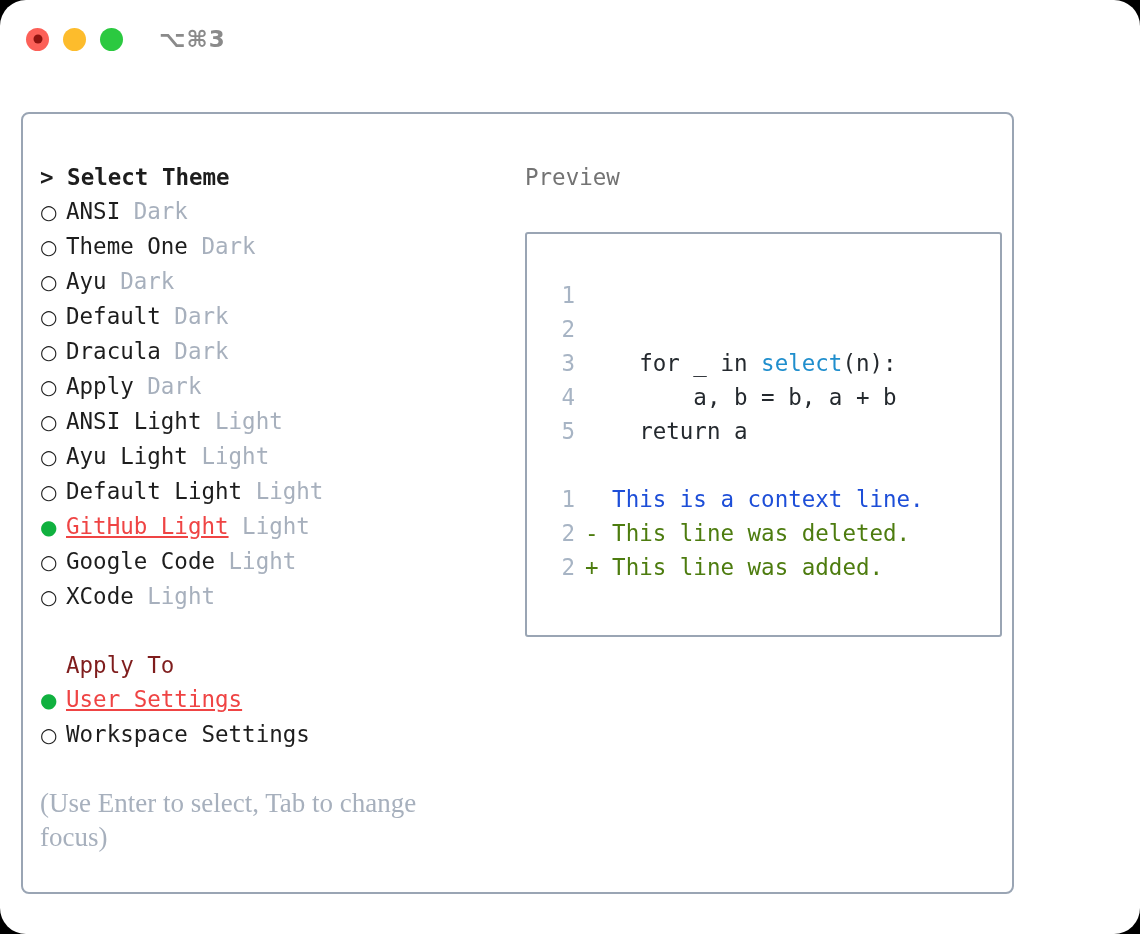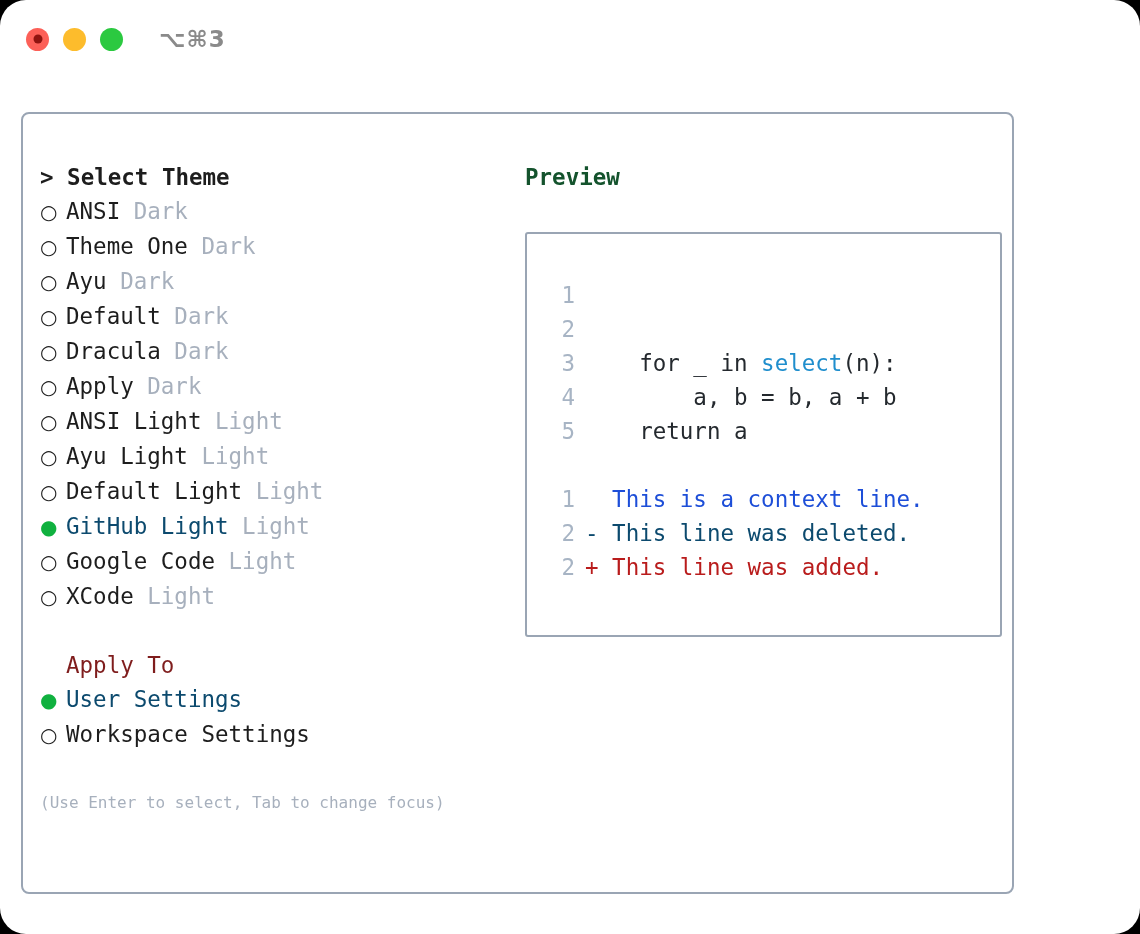--- a/index.html
+++ b/index.html
@@ -118,52 +118,53 @@
     display: inline-block;
     width: 26px;
     flex: 0 0 26px;
     font-size: 20px;
     font-family: "DejaVu Sans", sans-serif;
   }
   .bullet-off { color: #1d1d1d; }
   .bullet-on  { color: #10b13f; }
 
   .opt-name { color: #1d1d1d; }
-  .opt-name.sel { color: #0c4a6e; }
+  .opt-name.sel { color: #ef4444; text-decoration: underline; }
   .opt-tag  { color: #a7b0bd; }
 
   .section-gap { height: 34px; }
 
   .apply-heading {
     font-size: 22.5px;
     color: #7f1d1d;
     line-height: 34px;
     padding-left: 26px;
     white-space: pre;
   }
 
   .hint {
     margin-top: 34px;
-    font-size: 16px;
+    font-size: 27px;
     line-height: 34px;
     color: #a7b0bd;
     width: 420px;
     white-space: pre-wrap;
+    font-family: Liberation Serif, serif;
   }
 
   
   .right-col {
     flex: 1 1 auto;
     padding-left: 20px;
   }
 
   .preview-heading {
     font-size: 22.5px;
-    font-weight: bold;
-    color: #14532d;
+    font-weight: normal;
+    color: #737373;
     line-height: 34px;
   }
 
   .preview-box {
     margin-top: 38px;
     width: 477px;
     height: 405px;
     border: 2px solid #9aa5b4;
     border-radius: 3px;
     padding: 44px 0 0 18px;
@@ -187,22 +188,22 @@
   .code-text { padding-left: 10px; color: #24292e; }
 
   .tok-fn    { color: #a4110f; }
   .tok-num   { color: #0b8080; }
   .tok-blue  { color: #1f8ecd; }
   .tok-plain { color: #24292e; }
 
   .blank-line { height: 34px; }
 
   .diff-ctx { color: #1d4ed8; }
-  .diff-del { color: #0c4a6e; }
-  .diff-add { color: #b91c1c; }
+  .diff-del { color: #4d7c0f; }
+  .diff-add { color: #4d7c0f; }
 </style>
 </head>
 <body>
 
 <div class="window">
 
   <div class="titlebar">
     <div class="traffic">
       <span class="dot dot-red"></span>
       <span class="dot dot-yellow"></span>

